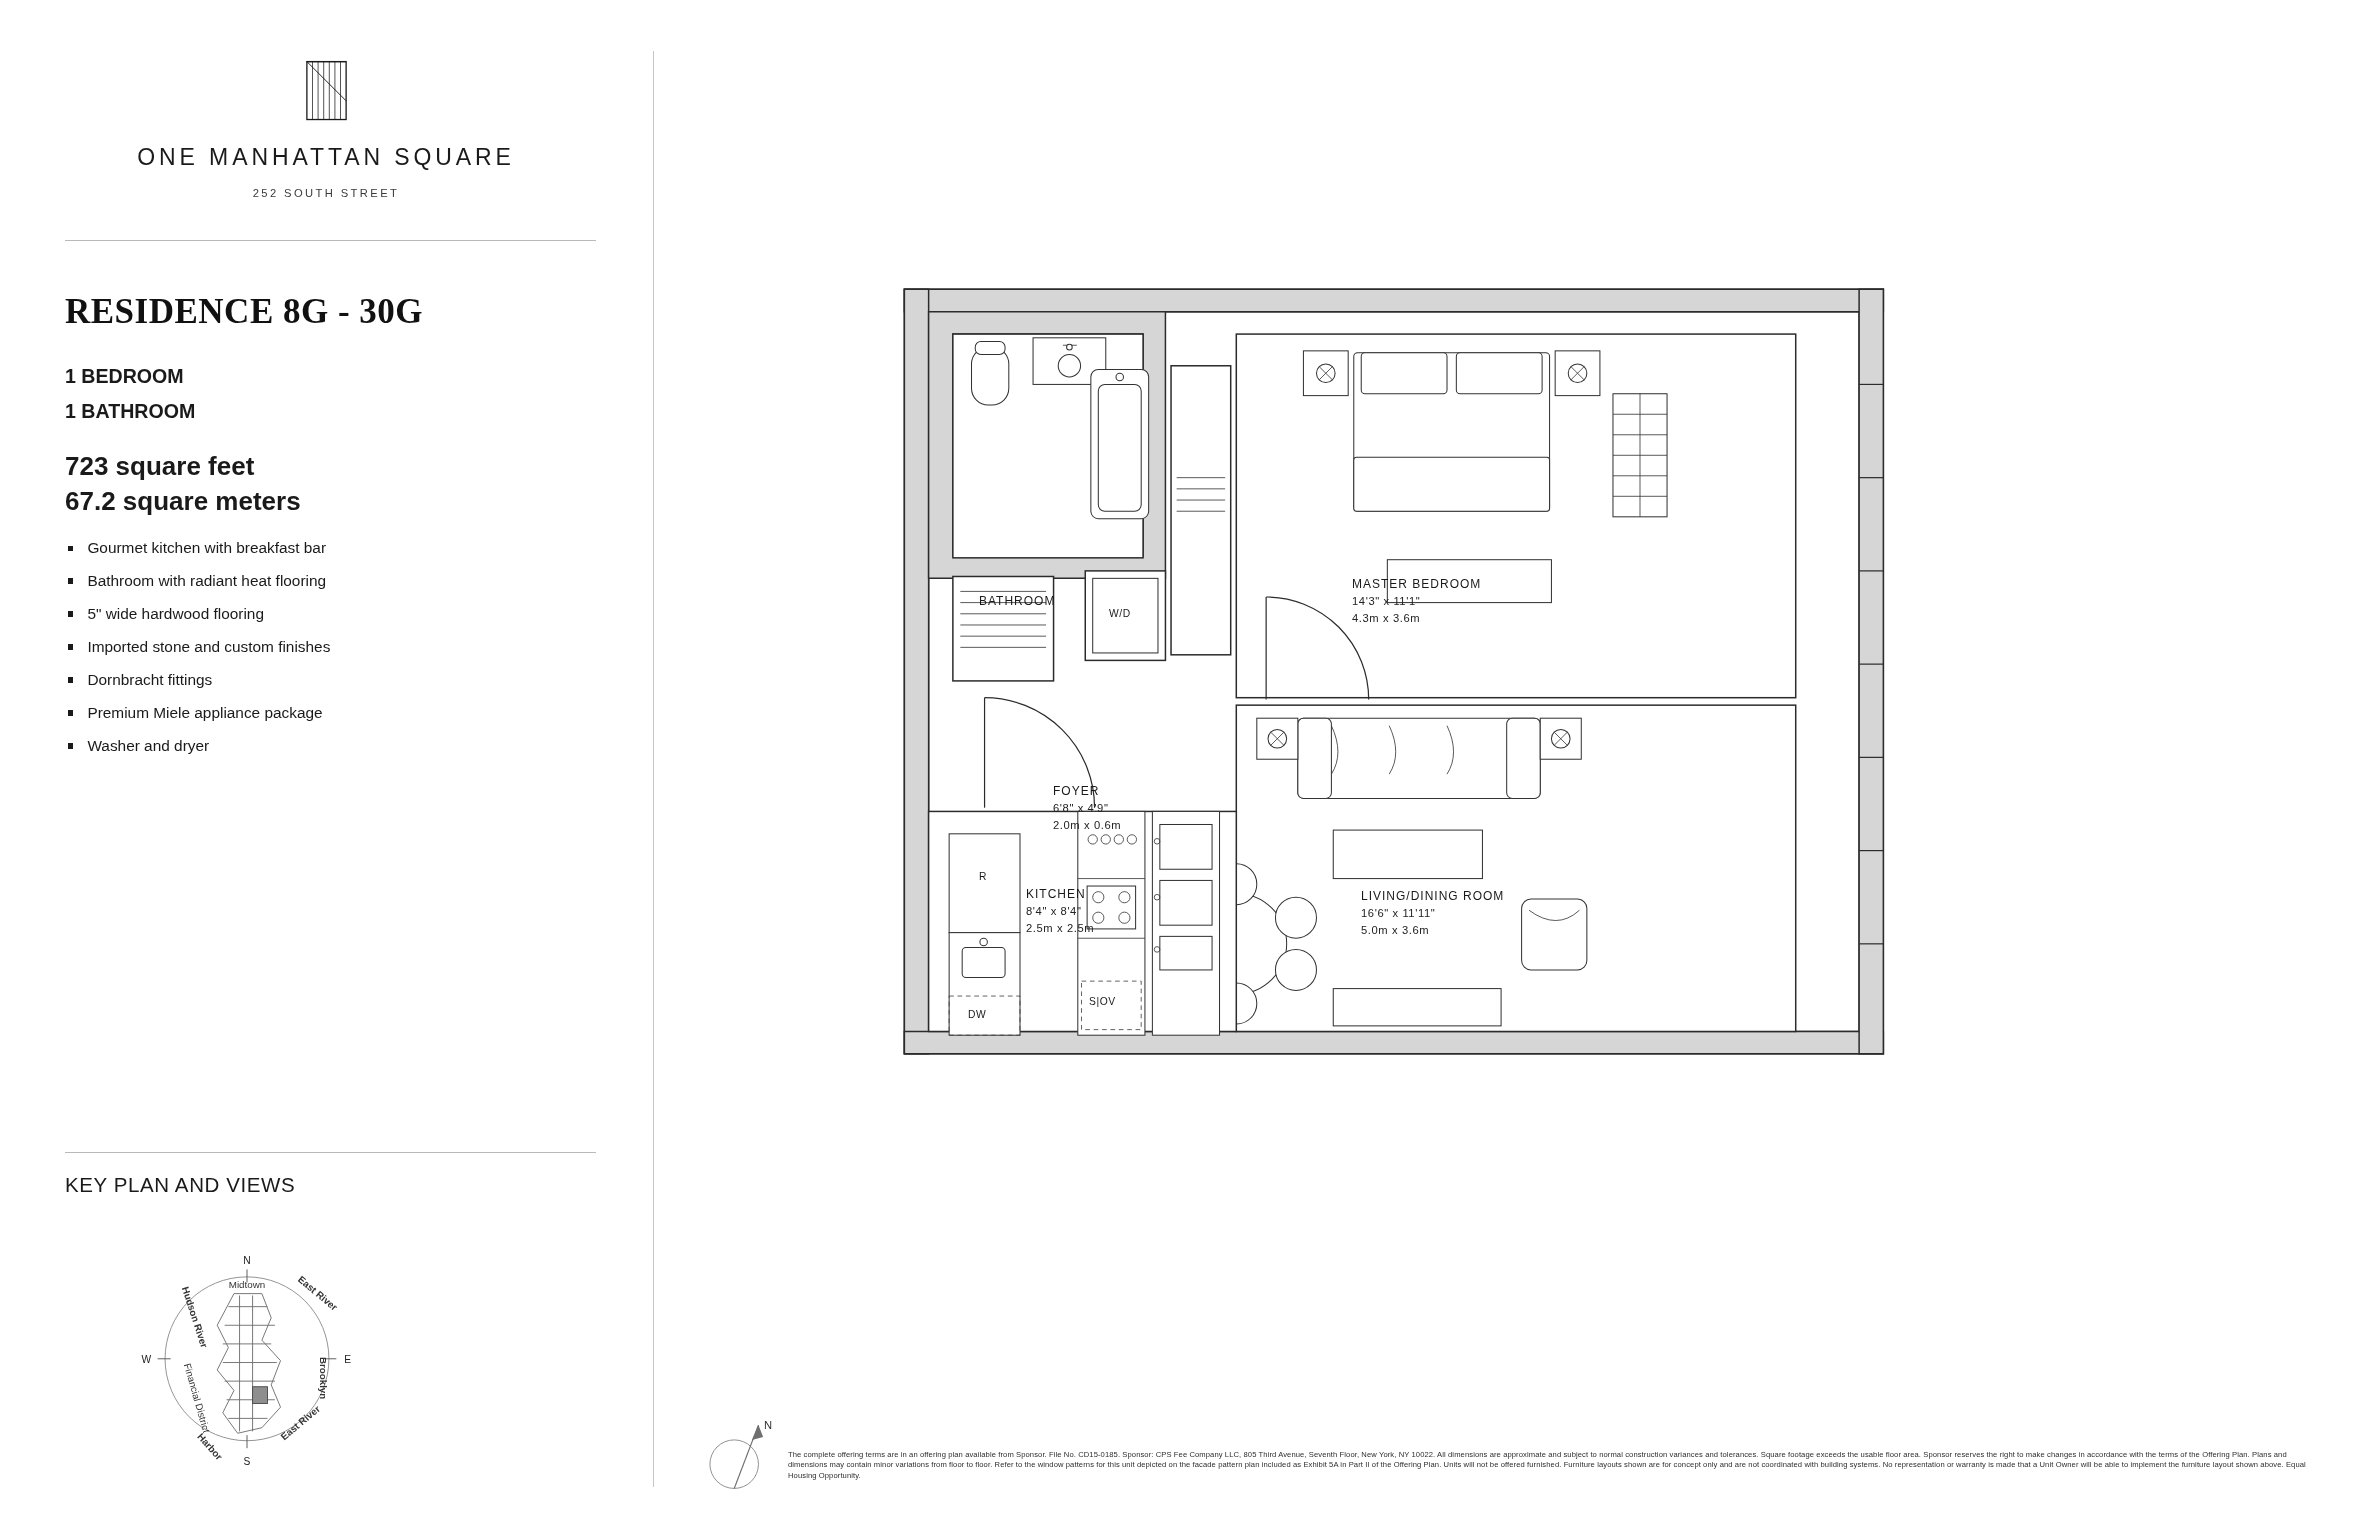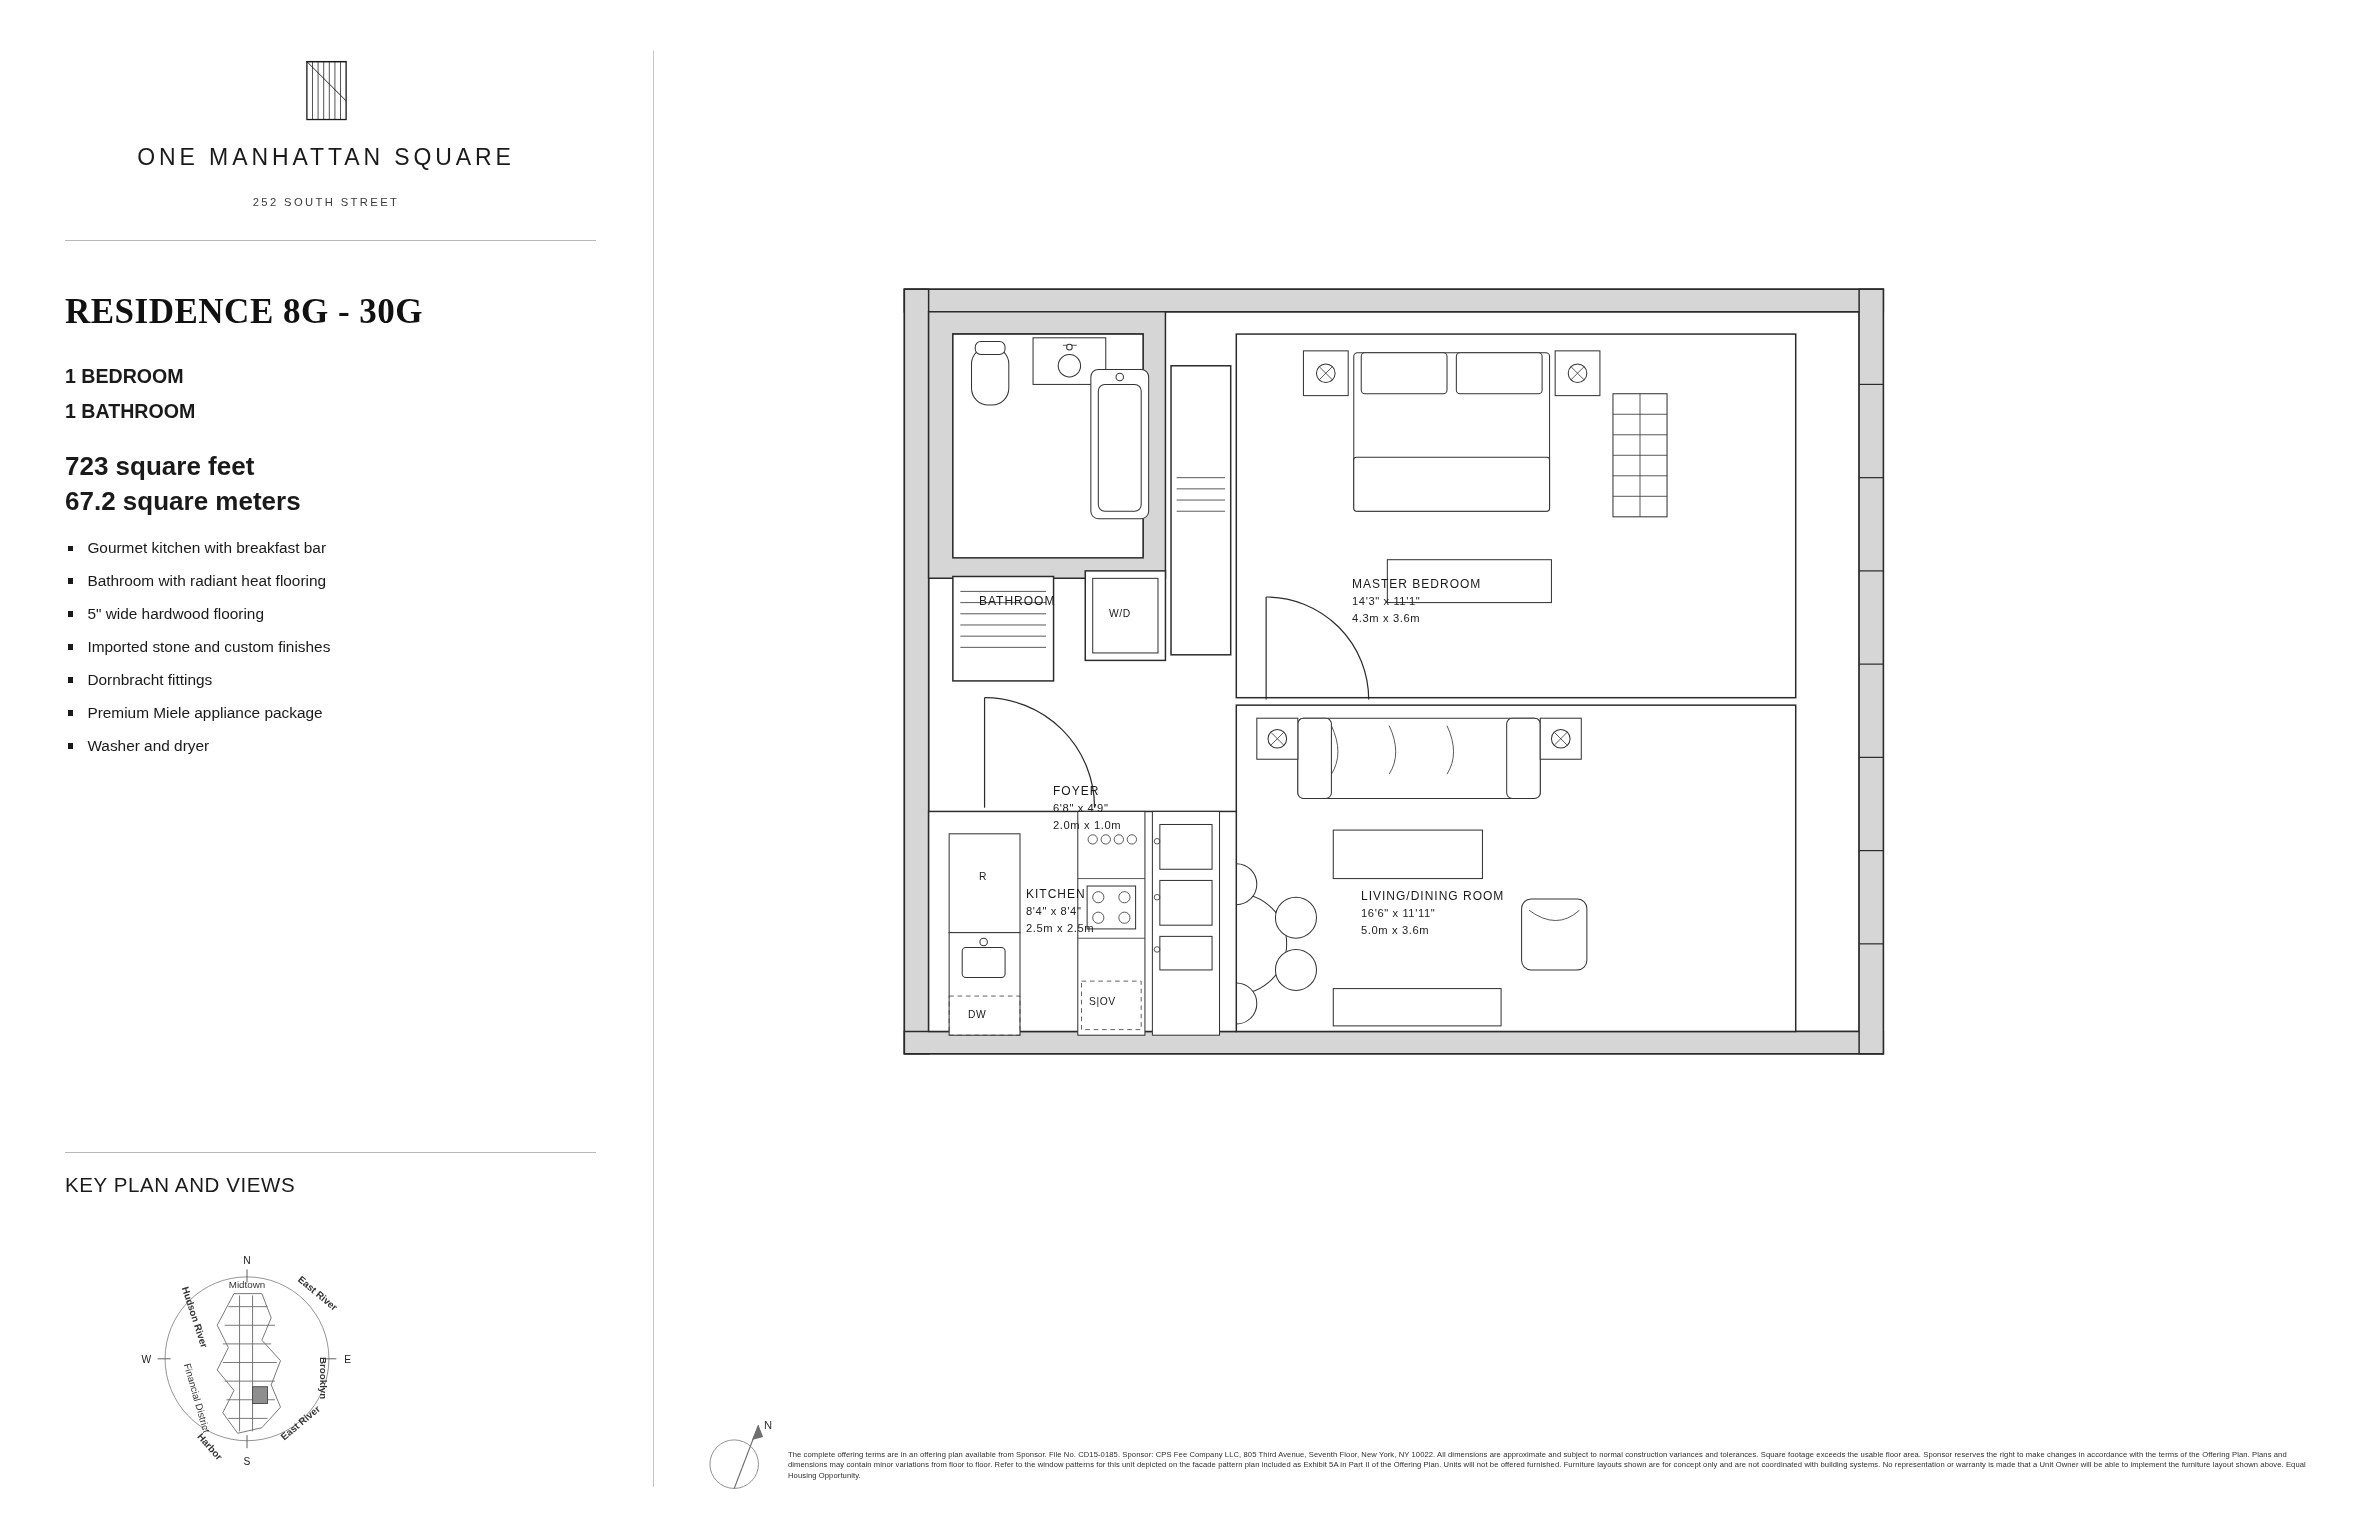--- a/index.html
+++ b/index.html
@@ -41,21 +41,21 @@
   .logo-title {
     font-size: 23px;
     letter-spacing: 3.9px;
     font-weight: 400;
     color: #1a1a1a;
     white-space: nowrap;
   }
   .logo-sub {
     font-size: 11.2px;
     letter-spacing: 2.4px;
-    margin-top: 25px;
+    margin-top: 16px;
     color: #3a3a3a;
   }
   .hr-top {
     position: absolute;
     left: 65px; top: 240px;
     width: 531px; height: 0.9px;
     background: #b9b9b9;
   }
 
   .residence-title {
@@ -481,21 +481,21 @@
 
     <div class="room-label" style="left:457px; top:296px; width:242px;">
       <div>MASTER BEDROOM</div>
       <div class="dims">14'3" x 11'1"</div>
       <div class="dims">4.3m x 3.6m</div>
     </div>
 
     <div class="room-label" style="left:158px; top:503px; width:177px;">
       <div>FOYER</div>
       <div class="dims">6'8" x 4'9"</div>
-      <div class="dims">2.0m x 1.0m</div>
+      <div class="dims">2.0m x 0.6m</div>
     </div>
 
     <div class="room-label" style="left:131px; top:606px; width:168px;">
       <div>KITCHEN</div>
       <div class="dims">8'4" x 8'4"</div>
       <div class="dims">2.5m x 2.5m</div>
     </div>
 
     <div class="room-label" style="left:466px; top:608px; width:261px;">
       <div>LIVING/DINING ROOM</div>

